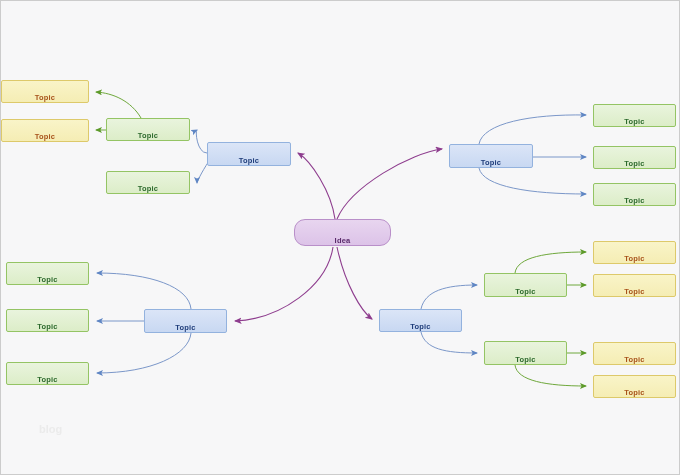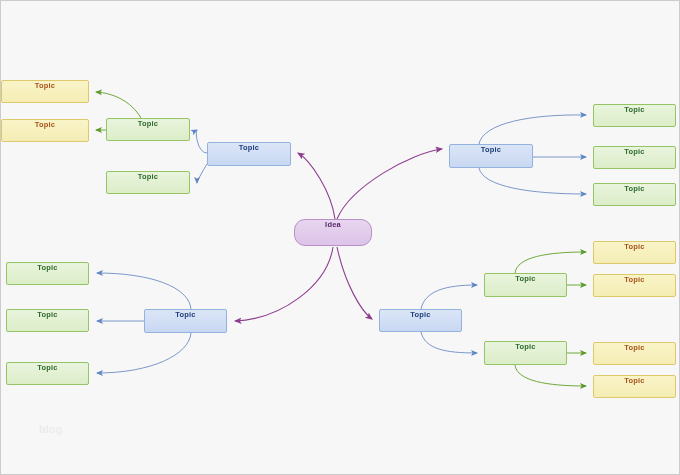--- a/index.html
+++ b/index.html
@@ -24,21 +24,21 @@
     left: 0;
     top: 0;
     width: 680px;
     height: 475px;
     pointer-events: none;
   }
   .node {
     position: absolute;
     box-sizing: border-box;
     display: flex;
-    align-items: flex-start;
+    align-items: flex-end;
     justify-content: center;
     font-size: 7.5px;
     font-weight: bold;
     letter-spacing: 0.2px;
     border-width: 1px;
     border-style: solid;
     white-space: nowrap;
   }
   .node-central {
     background: linear-gradient(to bottom, #e8d5ef, #dcc3e8);
@@ -127,21 +127,21 @@
     </g>
 
     <g stroke="#6fa83c" stroke-width="1" fill="none">
       <path d="M514,272 C516,256 546,251 585,251" marker-end="url(#arrow-green)"></path>
       <path d="M566,284 L585,284" marker-end="url(#arrow-green)"></path>
       <path d="M566,352 L585,352" marker-end="url(#arrow-green)"></path>
       <path d="M514,364 C516,380 546,385 585,385" marker-end="url(#arrow-green)"></path>
     </g>
   </svg>
 
-  <div class="node node-central" style="left:293px; top:218px; width:78px; height:27px;">
+  <div class="node node-central" style="left:293px; top:218px; width:97px; height:27px;">
     <span>Idea</span>
   </div>
 
   <div class="node node-blue" style="left:206px; top:141px; width:84px; height:24px;">
     <span>Topic</span>
   </div>
   <div class="node node-green" style="left:105px; top:117px; width:84px; height:23px;">
     <span>Topic</span>
   </div>
   <div class="node node-green" style="left:105px; top:170px; width:84px; height:23px;">

